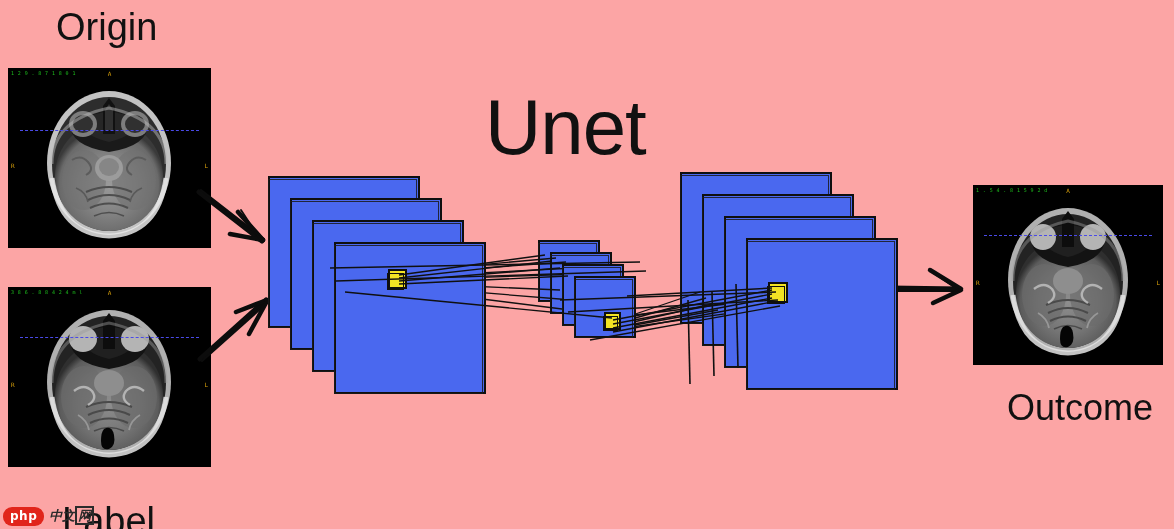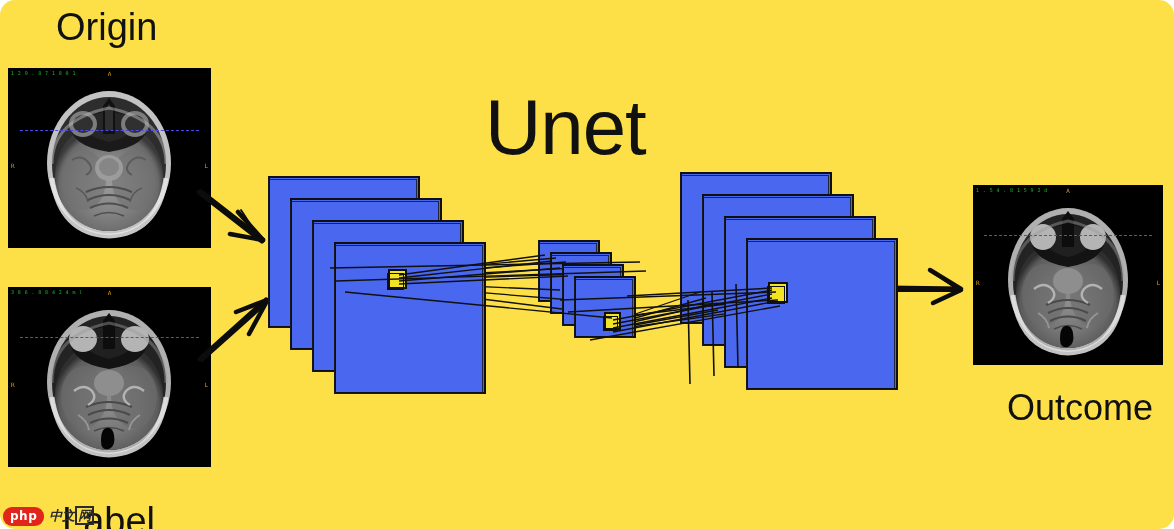--- a/index.html
+++ b/index.html
@@ -9,23 +9,22 @@
     background: #ffffff;
   }
   body {
     font-family: "Liberation Sans", sans-serif;
     -webkit-font-smoothing: antialiased;
   }
   #stage {
     position: relative;
     width: 1174px;
     height: 529px;
-    background: #fde047;
+    background: #fca5a5;
     overflow: hidden;
-    border-radius: 15px;
   }
 
   
   .caption {
     position: absolute;
     font-family: "Liberation Sans", sans-serif;
     font-weight: 400;
     color: #111111;
     white-space: nowrap;
     line-height: 1;

